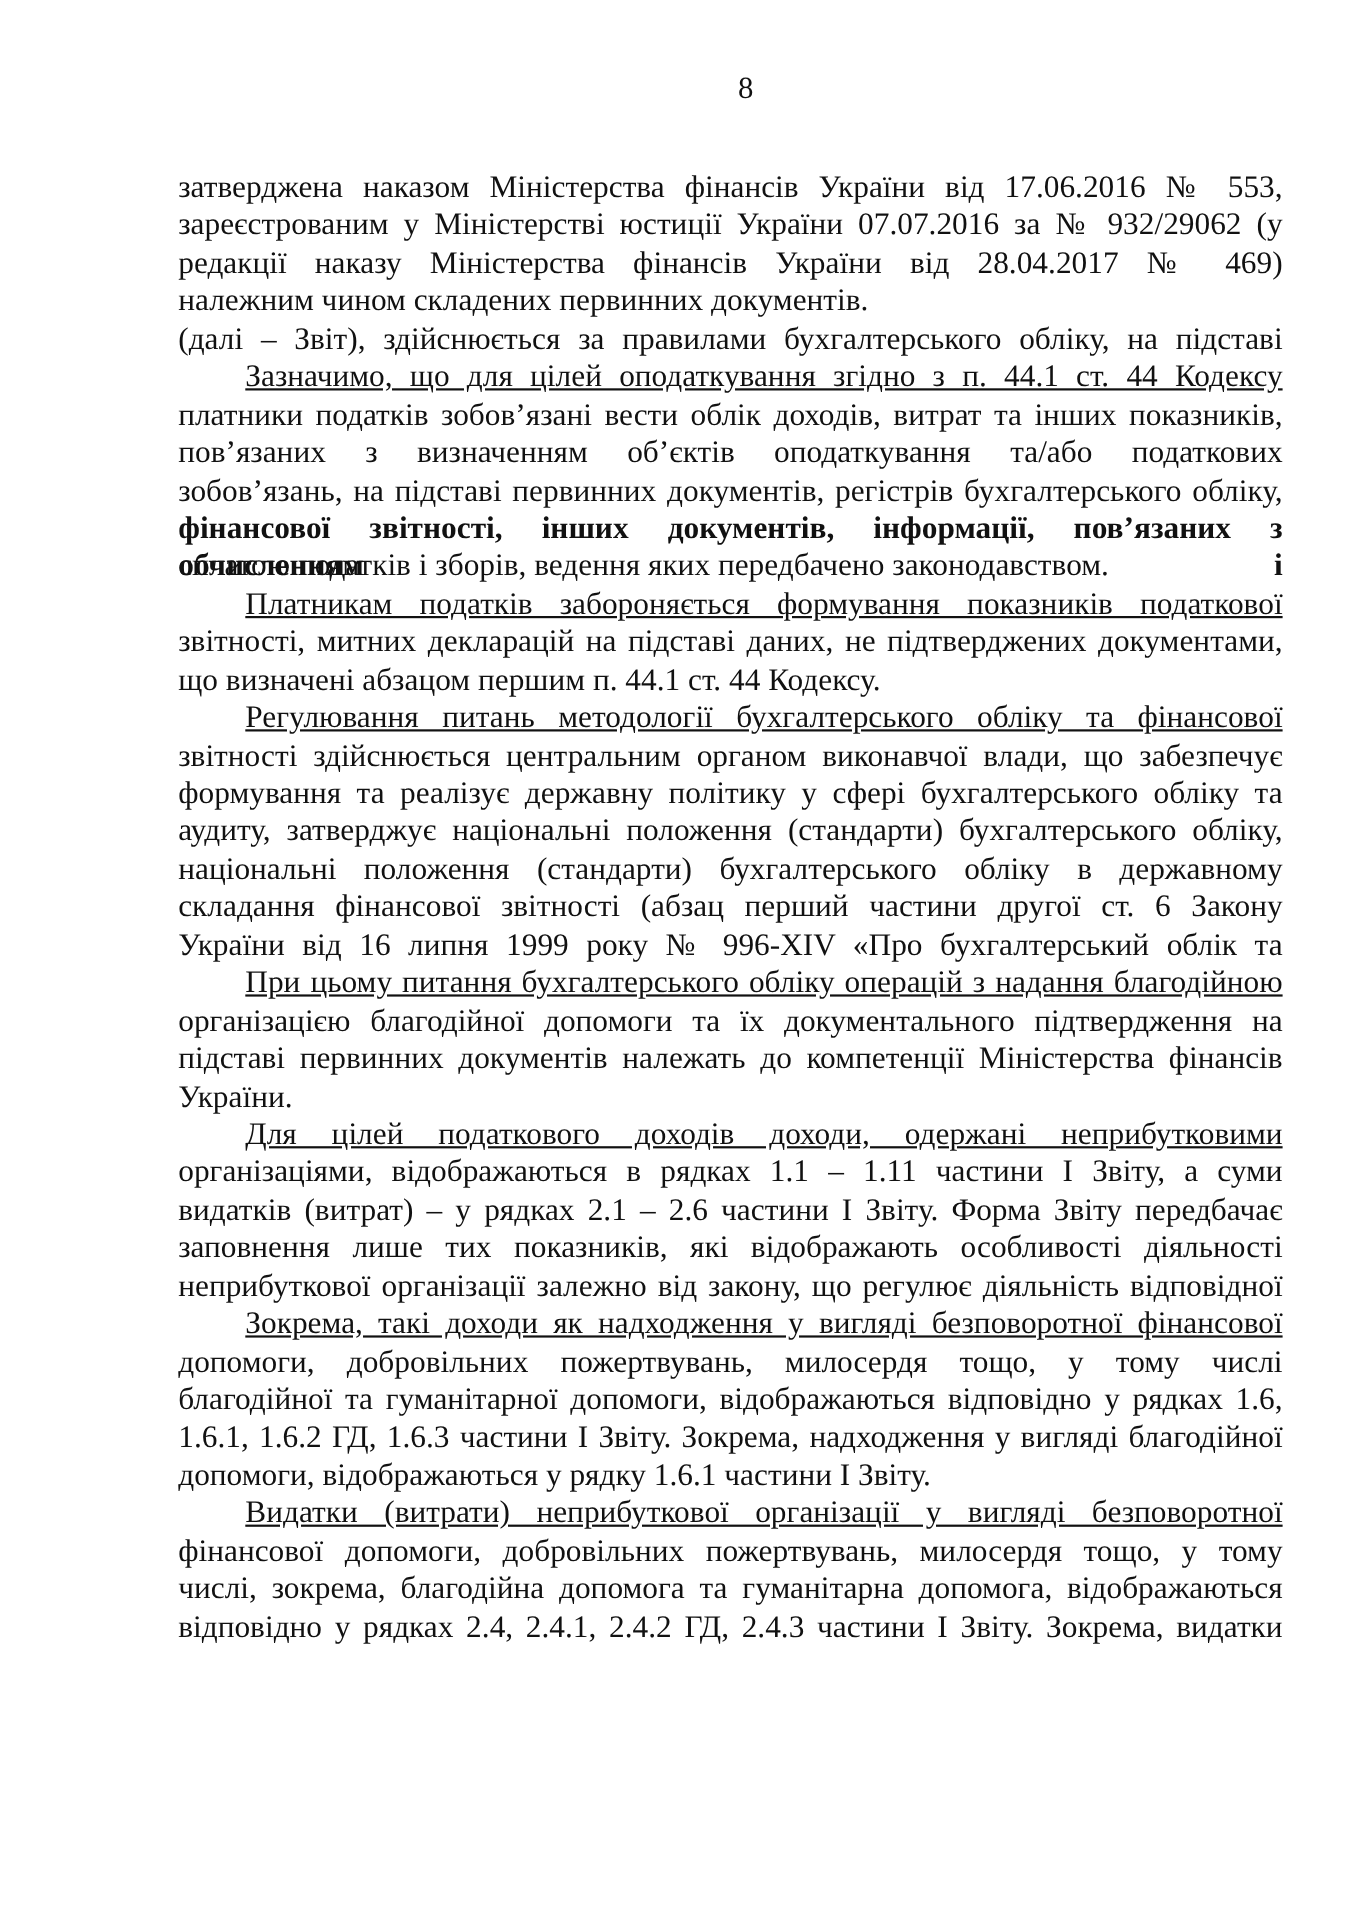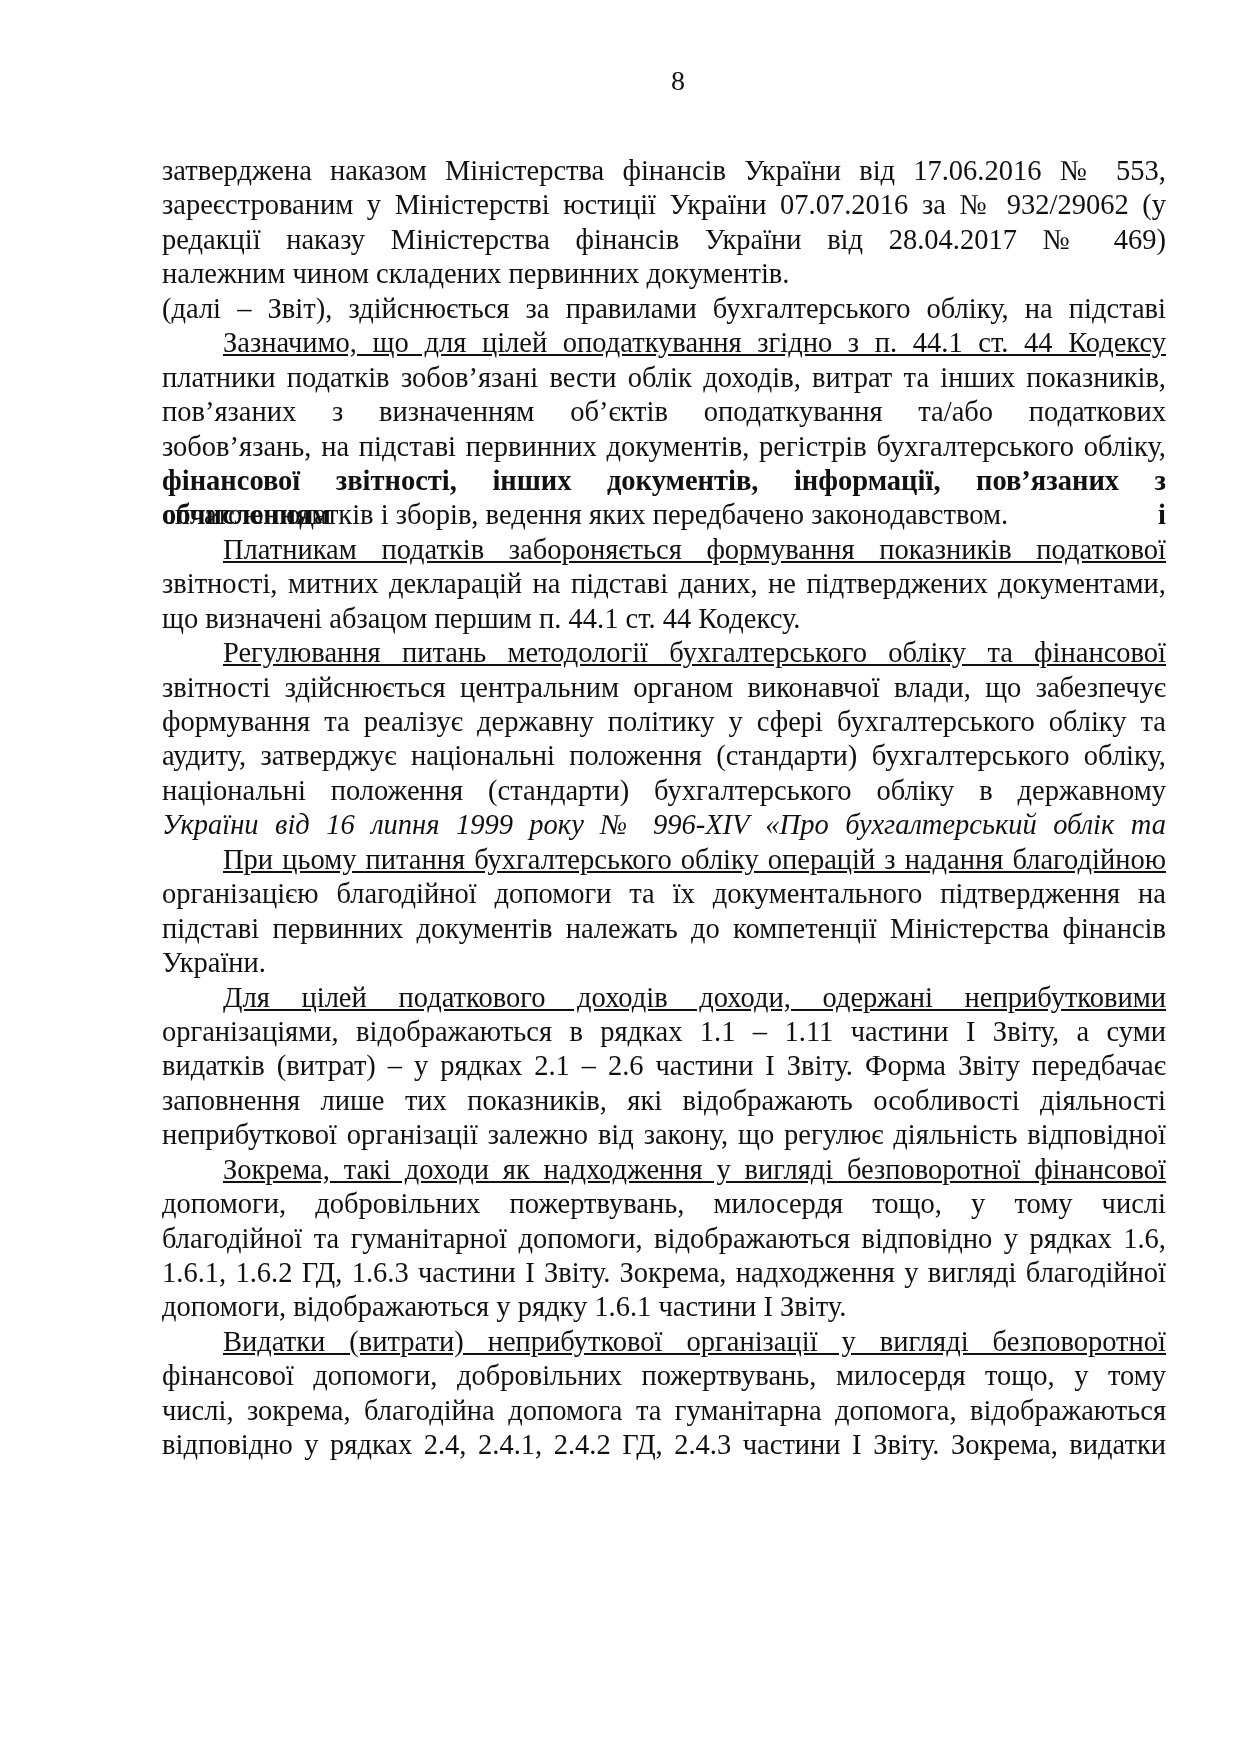--- a/index.html
+++ b/index.html
@@ -39,21 +39,22 @@
       <span class="line indent" style="white-space: normal;">Платникам податків забороняється формування показників податкової</span>
       <span class="line" style="white-space: normal;">звітності, митних декларацій на підставі даних, не підтверджених документами,</span>
       <span class="line last">що визначені абзацом першим п. 44.1 ст. 44 Кодексу.</span>
     </div>
     <div class="para">
       <span class="line indent" style="white-space: normal;">Регулювання питань методології бухгалтерського обліку та фінансової</span>
       <span class="line" style="white-space: normal;">звітності здійснюється центральним органом виконавчої влади, що забезпечує</span>
       <span class="line" style="white-space: normal;">формування та реалізує державну політику у сфері бухгалтерського обліку та</span>
       <span class="line" style="white-space: normal;">аудиту, затверджує національні положення (стандарти) бухгалтерського обліку,</span>
       <span class="line" style="white-space: normal;">національні положення (стандарти) бухгалтерського обліку в державному</span>
-      <span class="line" style="white-space: normal; font-style: italic;">України від 16 липня 1999 року № 996-XIV «Про бухгалтерський облік та</span>
+      <span class="line" style="white-space: normal;">складання фінансової звітності (абзац перший частини другої ст. 6 Закону</span>
+      <span class="line" style="white-space: normal;">України від 16 липня 1999 року № 996-XIV «Про бухгалтерський облік та</span>
     </div>
     <div class="para">
       <span class="line indent" style="white-space: normal;">При цьому питання бухгалтерського обліку операцій з надання благодійною</span>
       <span class="line" style="white-space: normal;">організацією благодійної допомоги та їх документального підтвердження на</span>
       <span class="line" style="white-space: normal;">підставі первинних документів належать до компетенції Міністерства фінансів</span>
       <span class="line last">України.</span>
     </div>
     <div class="para">
       <span class="line indent" style="white-space: normal;">Для цілей податкового доходів доходи, одержані неприбутковими</span>
       <span class="line" style="white-space: normal;">організаціями, відображаються в рядках 1.1 – 1.11 частини І Звіту, а суми</span>

